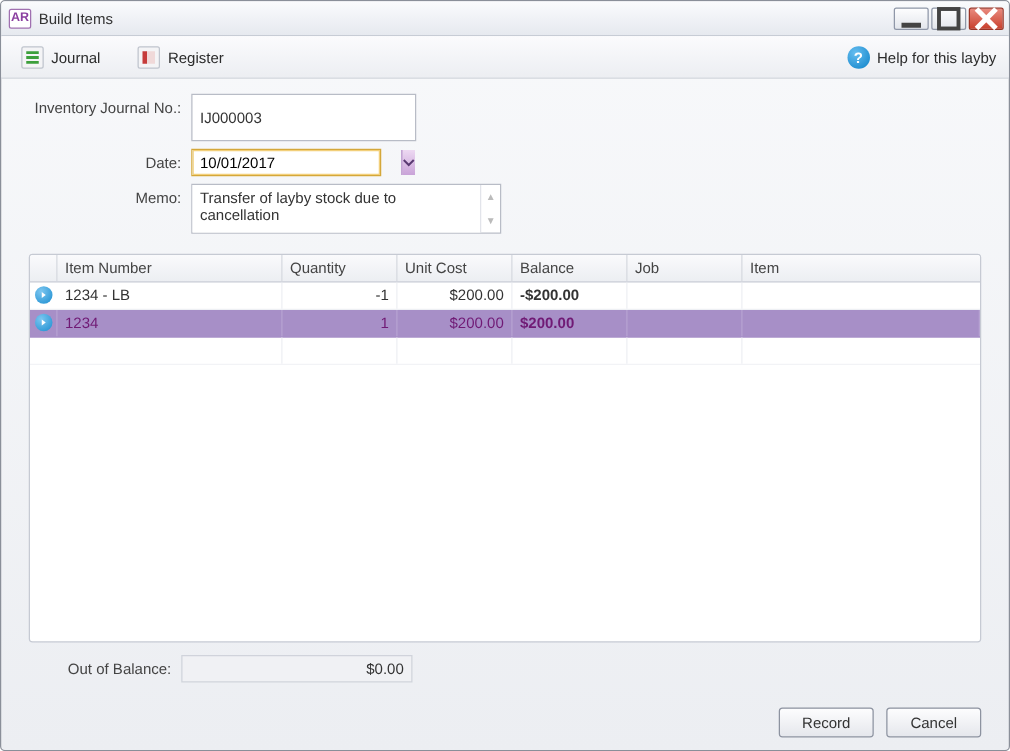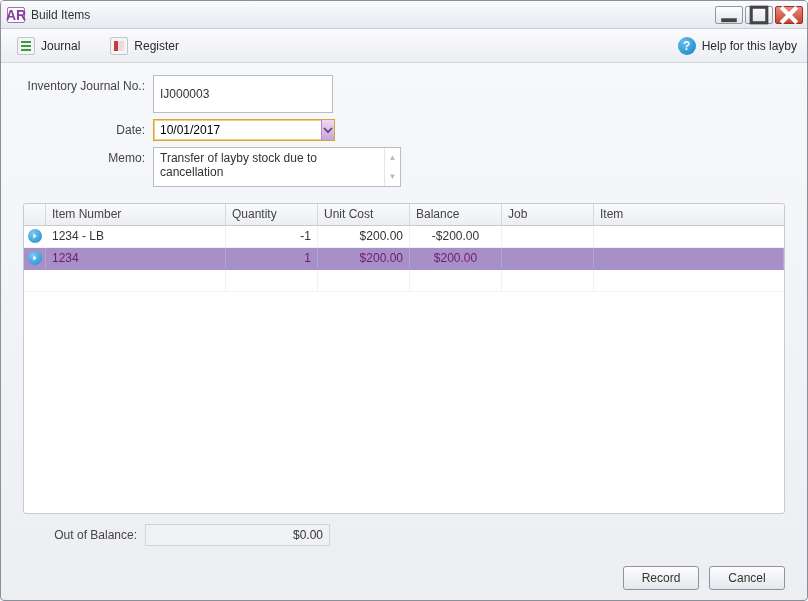--- a/index.html
+++ b/index.html
@@ -32,21 +32,21 @@
     display: flex;
     align-items: center;
     padding: 0 4px 0 6px;
   }
   .titlebar .app-icon {
     width: 18px;
     height: 16px;
     border: 1px solid #a070b0;
     background: #fff;
     color: #8a3fa0;
-    font-size: 14px;
+    font-size: 10px;
     font-weight: bold;
     display: flex;
     align-items: center;
     justify-content: center;
     margin-right: 6px;
     border-radius: 2px;
   }
   .titlebar .title-text {
     flex: 1;
     font-size: 12px;
@@ -154,21 +154,21 @@
     height: 22px;
     border: 1px solid #b8bcc6;
     background: #fff;
     padding: 18px 6px;
     font-size: 12px;
     color: #333;
   }
   .text-input.journal-no { width: 180px; }
   .date-wrap {
     display: flex;
-    width: 182px;
+    width: 152px;
     height: 22px;
     border: 1px solid #d4a73a;
     background: #fff;
     box-shadow: 0 0 0 1px #f2cf7a inset;
   }
   .date-wrap input {
     border: none;
     flex: 1;
     padding: 0 6px;
     font-size: 12px;
@@ -256,21 +256,21 @@
     padding: 3px 6px;
     font-size:12px;
     overflow:hidden;
     white-space:nowrap;
   }
   .grid-row.sel .g-cell { border-right: 1px solid #b7a3d2; }
   .g-cell.icon-col { width:22px; padding:3px 0 0 4px; border-right-color: transparent;}
   .g-cell.item { width:180px; }
   .g-cell.qty { width:92px; text-align:right; }
   .g-cell.unit { width:92px; text-align:right; }
-  .g-cell.amount { width:92px; text-align:center; }
+  .g-cell.amount { width:92px; text-align:left;font-weight:bold; }
   .g-cell.job { width:92px; }
   .g-cell.memo { flex:1; border-right:none; }
   .row-arrow {
     width:14px; height:14px; border-radius:50%;
     background: radial-gradient(circle at 35% 30%, #7cc6f0, #1a8dd0);
     display:inline-flex;align-items:center;justify-content:center;
   }
   .row-arrow svg { width:8px; height:8px; }
   .grid-body { flex:1; overflow:auto; }
 

